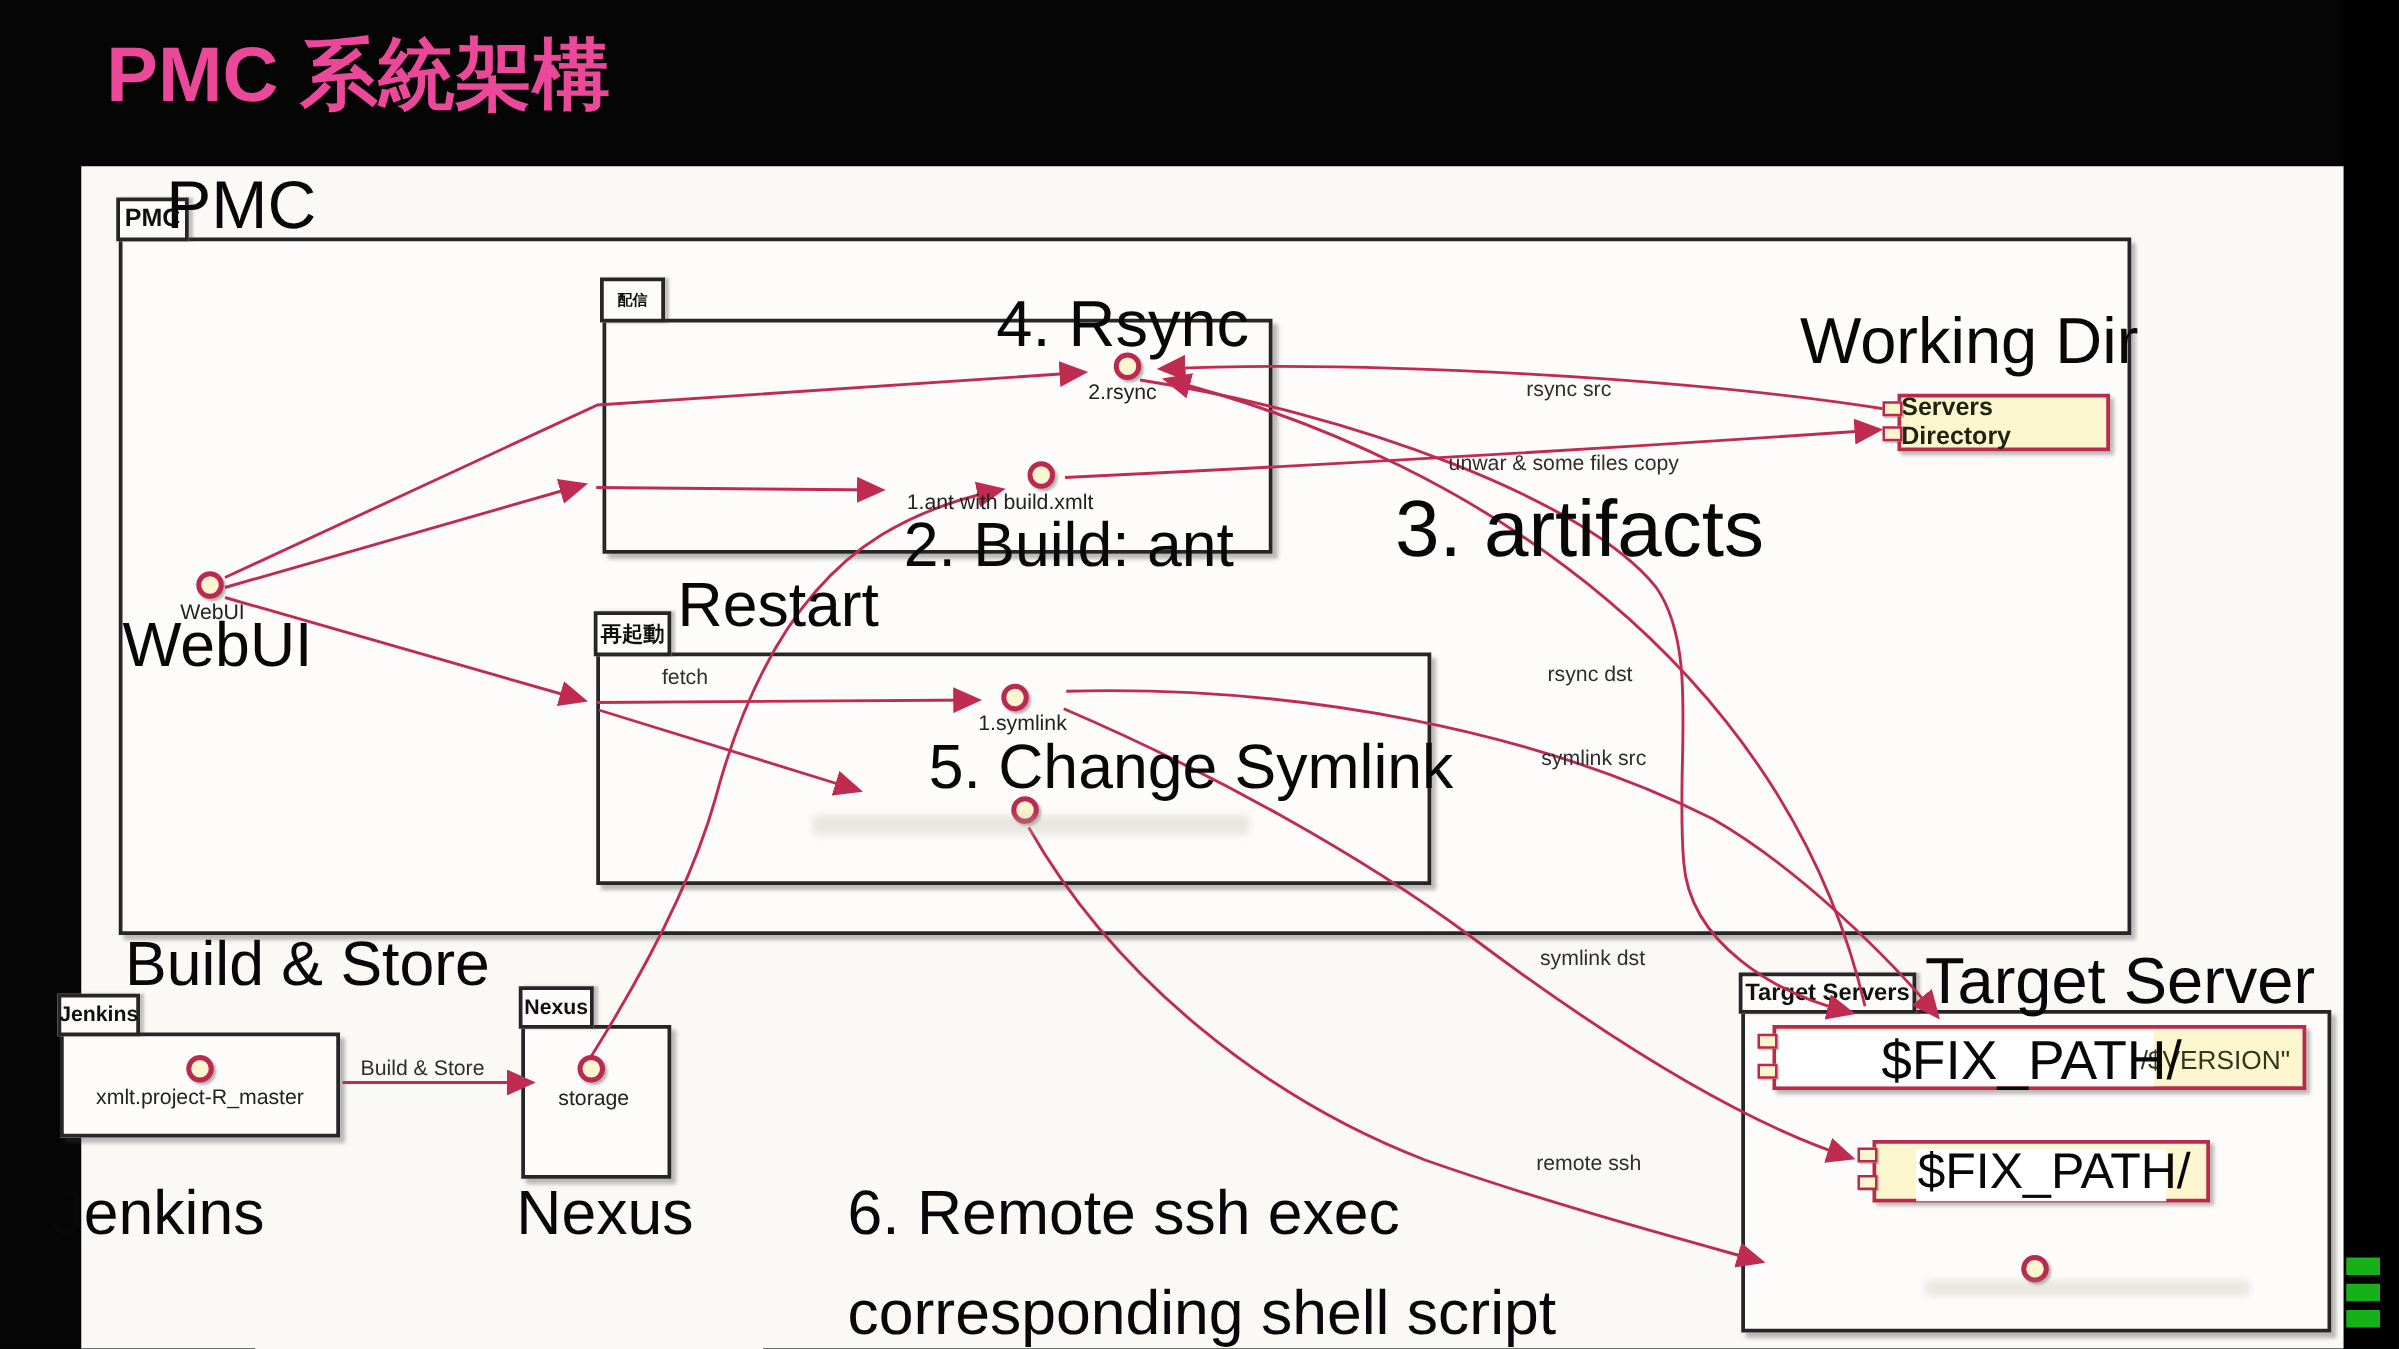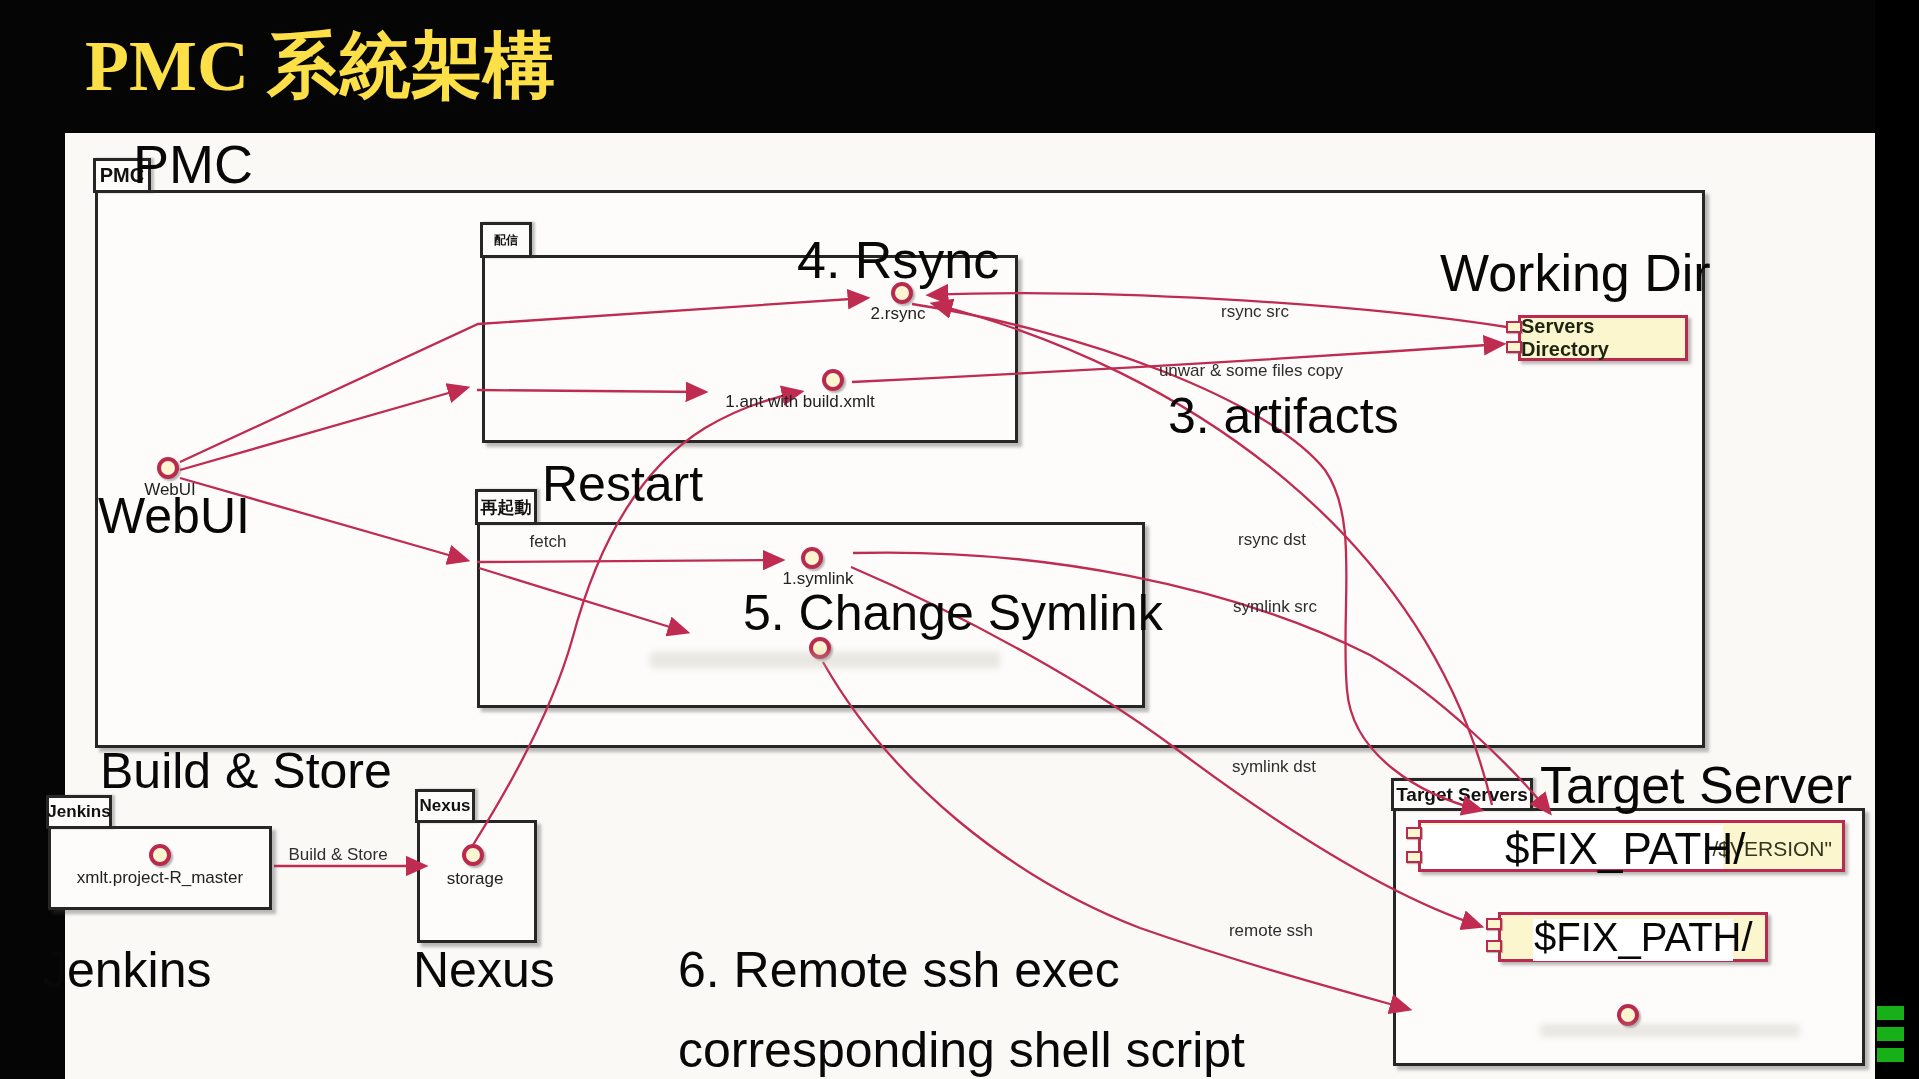--- a/index.html
+++ b/index.html
@@ -16,22 +16,22 @@
   .ilabel{position:absolute;font-size:17px;color:#222;text-align:center;white-space:nowrap;z-index:6;}
   .elabel{position:absolute;font-size:17px;color:#2e2e2e;text-align:center;white-space:nowrap;z-index:6;}
   .ann{position:absolute;color:#080808;white-space:nowrap;z-index:9;line-height:1.05;}
   .comp{position:absolute;background:#fcf6cf;border:3px solid #b92a4e;box-sizing:border-box;
         box-shadow:3px 3px 3px rgba(80,80,80,.4);z-index:5;}
   .conn{position:absolute;width:16px;height:12px;background:#fcf6cf;border:2px solid #b92a4e;
         box-sizing:border-box;z-index:7;box-shadow:1px 1px 1px rgba(90,90,90,.4);}
   .whitepatch{position:absolute;background:#fff;z-index:6;}
   .smudge{position:absolute;background:rgba(188,183,172,.30);filter:blur(3px);border-radius:4px;z-index:6;}
   .edges{position:absolute;left:0;top:0;z-index:4;}
-  .title{position:absolute;left:85px;top:18px;color:#fde047;font-size:72px;font-weight:bold;
-         letter-spacing:0;z-index:45;white-space:nowrap;font-family:Liberation Serif, serif;}
+  .title{position:absolute;left:85px;top:18px;color:#ec4899;font-size:62px;font-weight:bold;
+         letter-spacing:0;z-index:45;white-space:nowrap;}
   .rband{position:absolute;left:1875px;top:0;width:44px;height:1079px;background:#000;z-index:40;}
   .gbar{position:absolute;left:1877px;width:27px;height:14px;z-index:41;}
 </style>
 </head>
 <body>
 
 <div class="canvas">
 
   <div class="slide"></div>
 
@@ -139,21 +139,22 @@
   <div class="elabel" style="left:1131px;top:361px;width:240px;">unwar &amp; some files copy</div>
   <div class="elabel" style="left:1202px;top:530px;width:140px;">rsync dst</div>
   <div class="elabel" style="left:1205px;top:597px;width:140px;">symlink src</div>
   <div class="elabel" style="left:1204px;top:757px;width:140px;">symlink dst</div>
   <div class="elabel" style="left:1201px;top:921px;width:140px;">remote ssh</div>
   <div class="elabel" style="left:498px;top:532px;width:100px;">fetch</div>
   <div class="elabel" style="left:268px;top:845px;width:140px;">Build &amp; Store</div>
 
   <div class="ann" style="left:133px;top:136px;font-size:54px;">PMC</div>
   <div class="ann" style="left:797px;top:233px;font-size:52px;">4. Rsync</div>
-  <div class="ann" style="left:1168px;top:390px;font-size:50px;">3. artifacts</div>
+  <div class="ann" style="left:723px;top:410px;font-size:50px;">2. Build: ant</div>
+  <div class="ann" style="left:1116px;top:390px;font-size:64px;">3. artifacts</div>
   <div class="ann" style="left:542px;top:458px;font-size:50px;">Restart</div>
   <div class="ann" style="left:743px;top:587px;font-size:50px;">5. Change Symlink</div>
   <div class="ann" style="left:98px;top:490px;font-size:50px;">WebUI</div>
   <div class="ann" style="left:100px;top:745px;font-size:50px;">Build &amp; Store</div>
   <div class="ann" style="left:42px;top:944px;font-size:50px;">Jenkins</div>
   <div class="ann" style="left:413px;top:944px;font-size:50px;">Nexus</div>
   <div class="ann" style="left:678px;top:944px;font-size:50px;">6. Remote ssh exec</div>
   <div class="ann" style="left:678px;top:1024px;font-size:50px;">corresponding shell script</div>
   <div class="ann" style="left:1440px;top:246px;font-size:52px;">Working Dir</div>
   <div class="ann" style="left:1540px;top:758px;font-size:52px;">Target Server</div>

